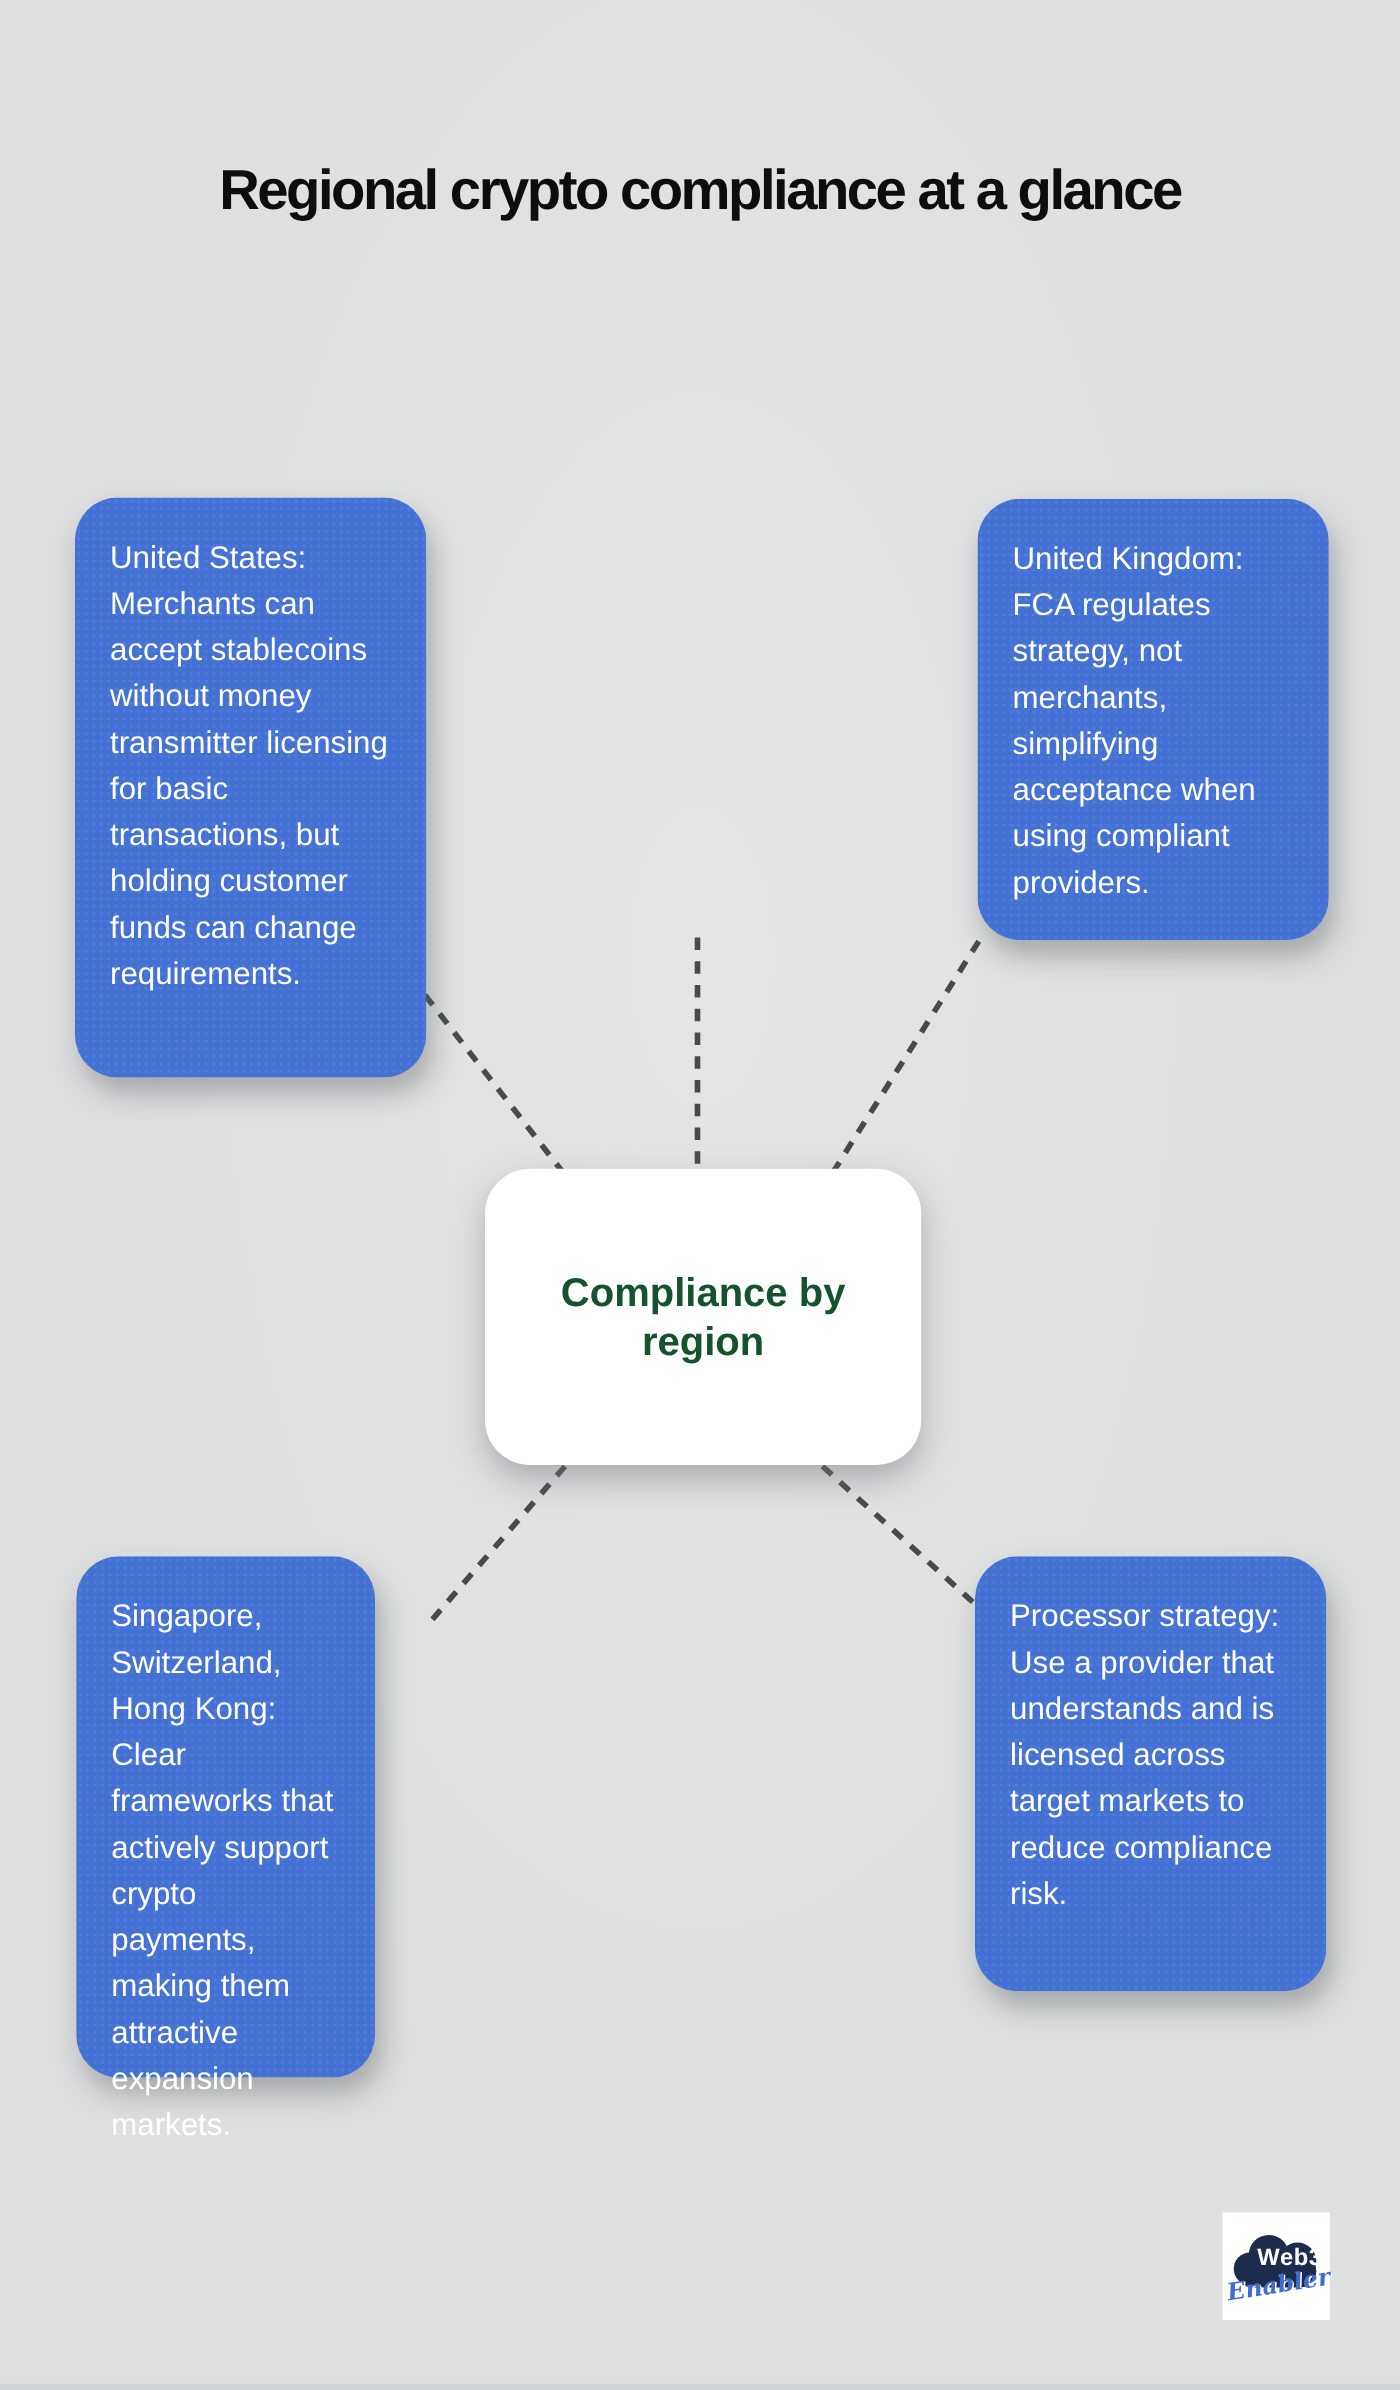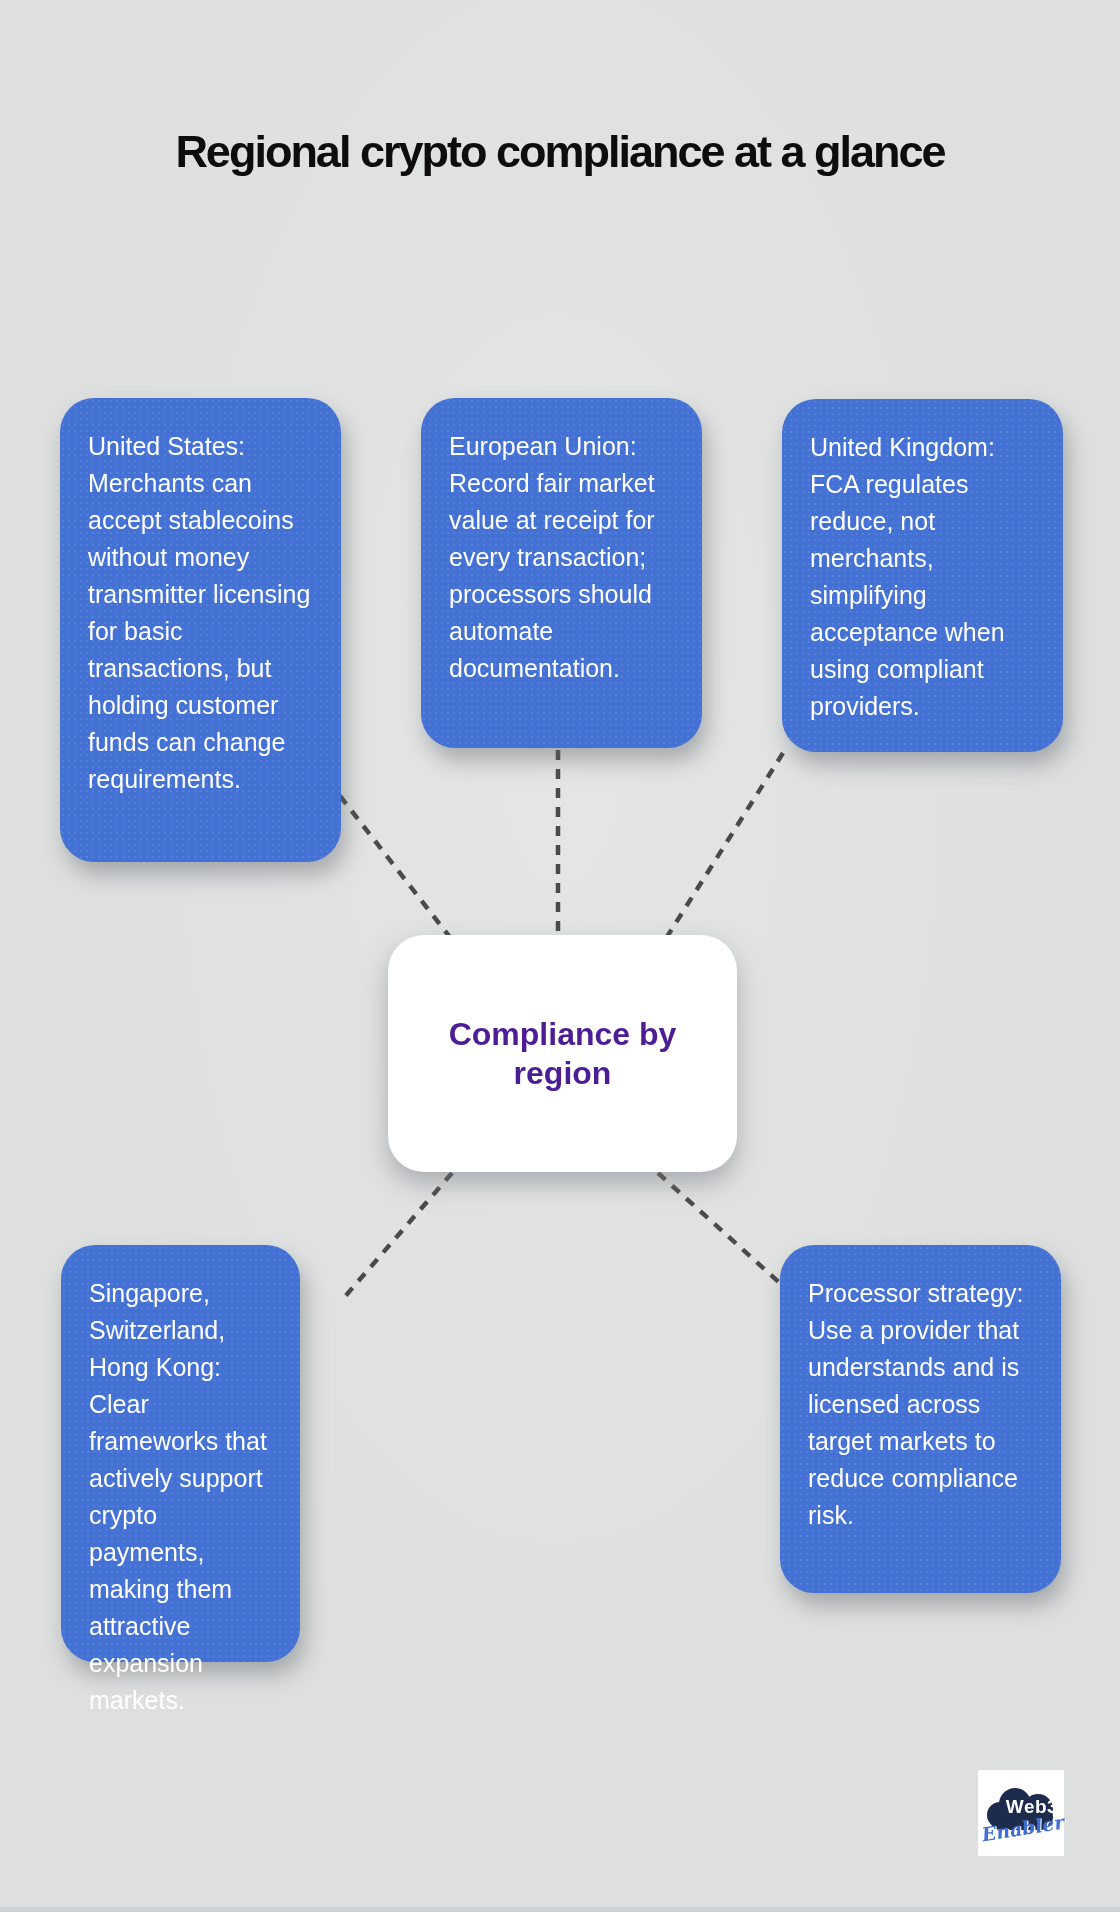--- a/index.html
+++ b/index.html
@@ -61,21 +61,21 @@
     background:#ffffff;
     border-radius:36px;
     box-shadow:0 12px 26px rgba(115,120,125,0.5);
     display:flex;
     align-items:center;
     justify-content:center;
     text-align:center;
     font-size:32px;
     line-height:39px;
     font-weight:bold;
-    color:#4c1d95;
+    color:#14532d;
     padding:0 20px;
   }
   .connectors{
     position:absolute;
     left:0; top:0;
     width:1120px; height:1912px;
     pointer-events:none;
   }
   .connectors path{
     stroke:var(--dash);
@@ -151,26 +151,23 @@
     <path d="M558,750 L558,935"></path>
     <path d="M783,753 L665,940"></path>
     <path d="M452,1173 L342,1300"></path>
     <path d="M658,1173 L782,1285"></path>
   </svg>
 
   <div class="node node-us">
     <span>United States: Merchants can accept stablecoins without money transmitter licensing for basic transactions, but holding customer funds can change requirements.</span>
   </div>
 
-  <div class="node node-eu">
-    <span>European Union: Record fair market value at receipt for every transaction; processors should automate documentation.</span>
-  </div>
 
   <div class="node node-uk">
-    <span>United Kingdom: FCA regulates reduce, not merchants, simplifying acceptance when using compliant providers.</span>
+    <span>United Kingdom: FCA regulates strategy, not merchants, simplifying acceptance when using compliant providers.</span>
   </div>
 
   <div class="node node-asia">
     <span>Singapore, Switzerland, Hong Kong: Clear frameworks that actively support crypto payments, making them attractive expansion markets.</span>
   </div>
 
   <div class="node node-proc">
     <span>Processor strategy: Use a provider that understands and is licensed across target markets to reduce compliance risk.</span>
   </div>
 

